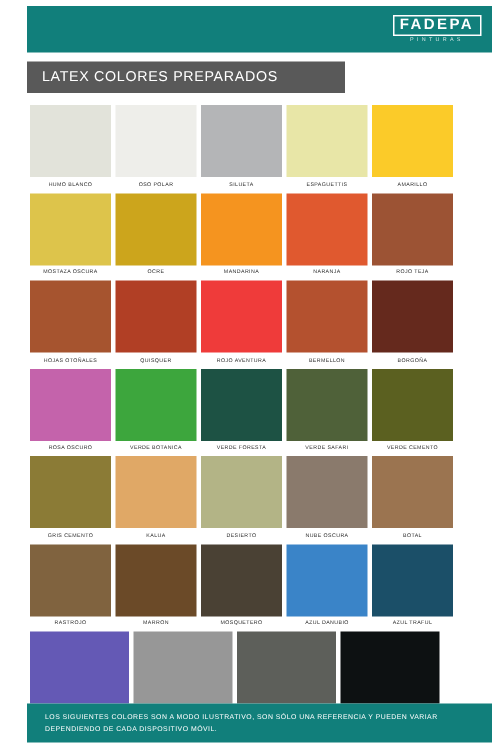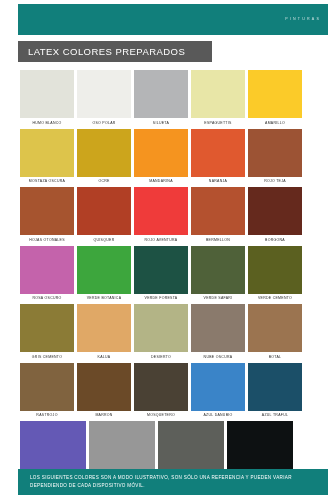--- a/index.html
+++ b/index.html
@@ -54,21 +54,21 @@
     font-size: 3.6px;
     letter-spacing: 2.2px;
     font-family: "Liberation Sans", sans-serif;
   }
 
   
   .title-bar {
     position: absolute;
     left: 18px;
     top: 41px;
-    width: 194px;
+    width: 212px;
     height: 21px;
     background: #595959;
     display: flex;
     align-items: center;
   }
   .title-text {
     color: #ffffff;
     font-size: 9.5px;
     letter-spacing: 0.45px;
     padding-left: 10px;
@@ -134,20 +134,21 @@
     font-family: "Liberation Sans", sans-serif;
   }
 </style>
 </head>
 <body>
 
 <div class="page">
 
   <div class="header-band">
     <div class="logo">
+      <span class="logo-main">FADEPA</span>
       <span class="logo-sub">PINTURAS</span>
     </div>
   </div>
 
   <div class="title-bar">
     <span class="title-text">LATEX COLORES PREPARADOS</span>
   </div>
 
   <div class="grid">
       <div class="row">

